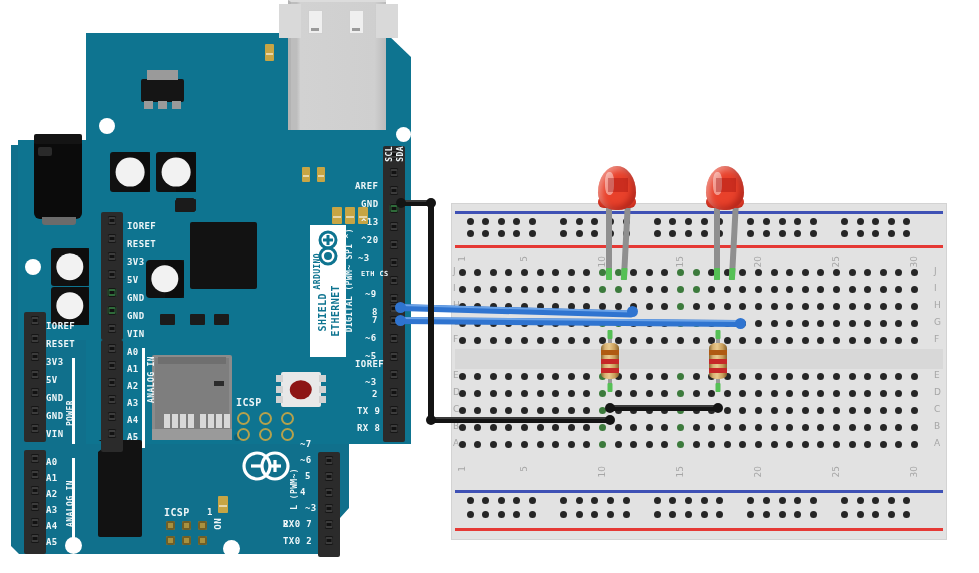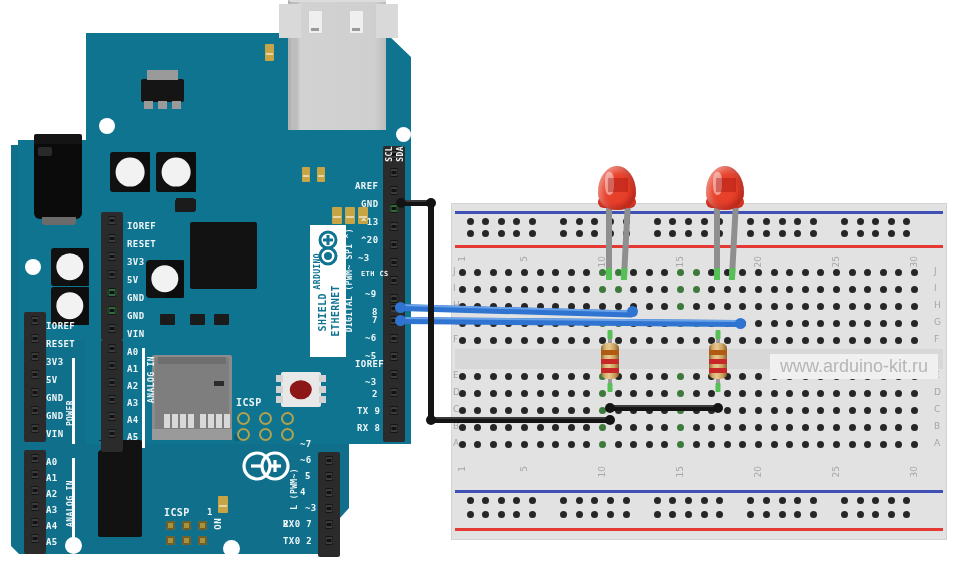--- a/index.html
+++ b/index.html
@@ -1046,15 +1046,14 @@
     <div class="lead" style="top:0;height:62px;"></div>
     <div class="leadtip" style="top:0;"></div>
     <div class="leadtip" style="bottom:0;"></div>
     <div class="body" style="top:13px;height:36px;">
       <div class="band" style="top:7px;background:#b05a12;"></div>
       <div class="band" style="top:16px;background:#c62828;"></div>
       <div class="band" style="top:25px;background:#c62828;"></div>
     </div>
   </div>
 
-  <div class="watermark" style="left:770px;top:354px;">www.arduino-kit.ru</div>
 
 </div>
 
 </body></html>

